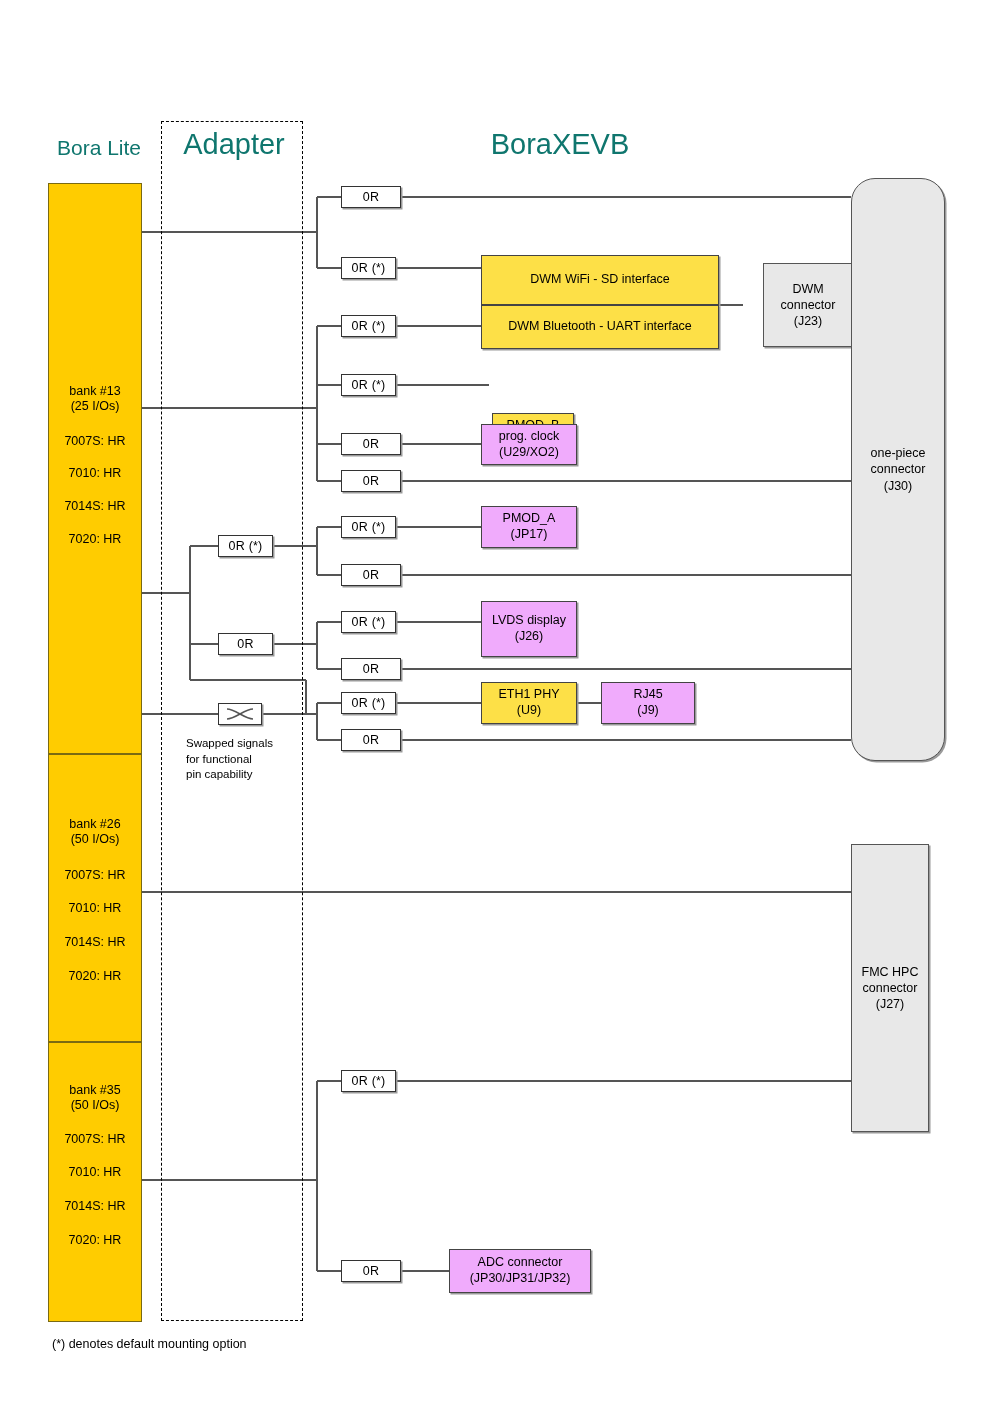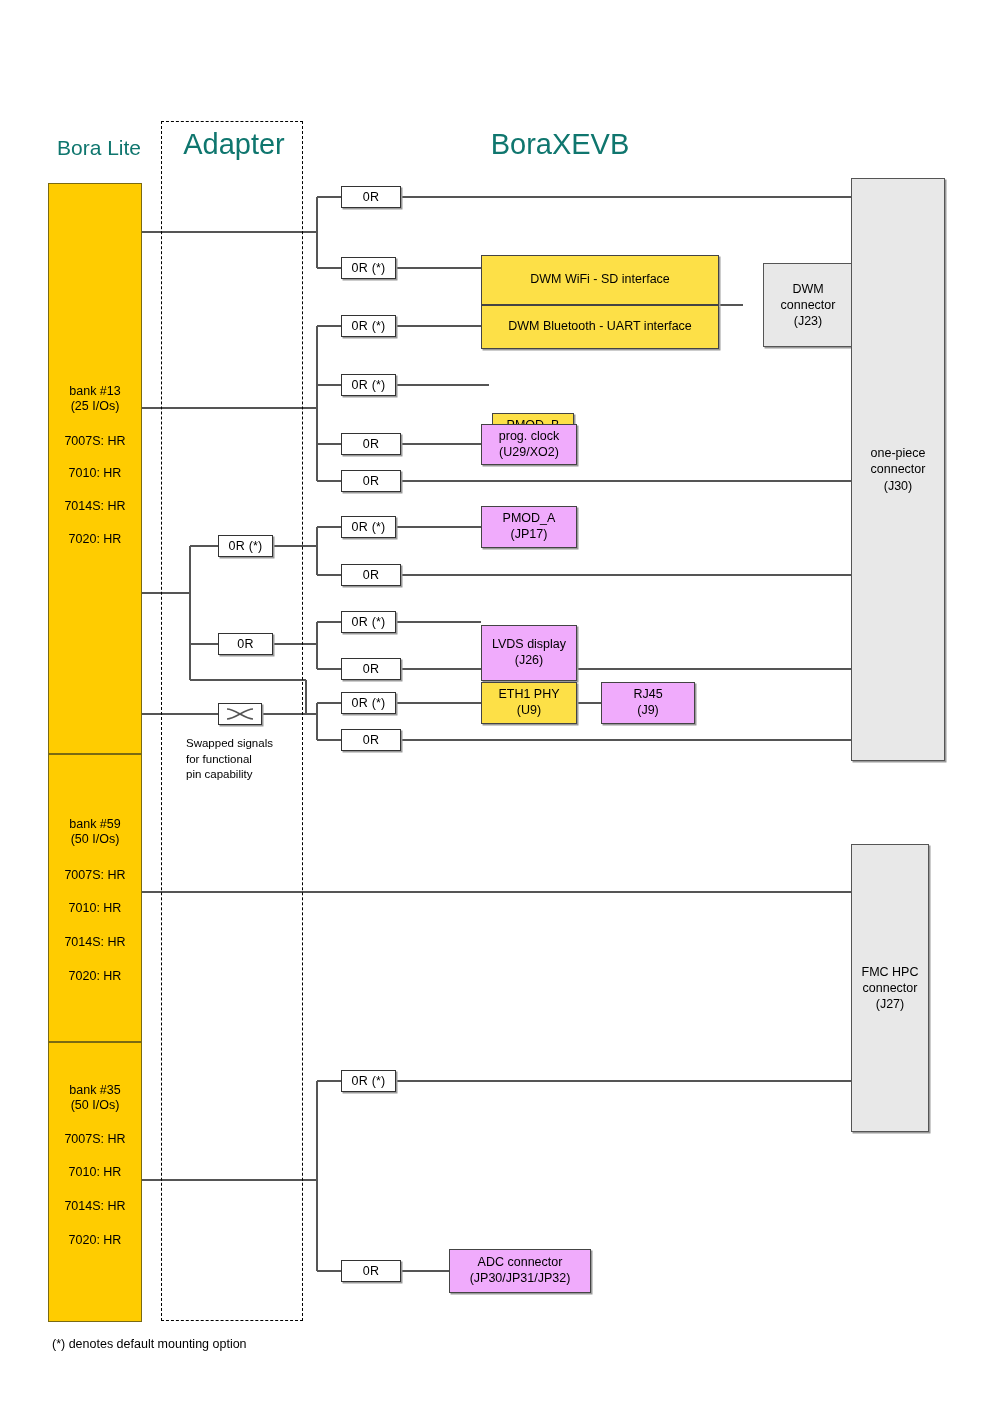--- a/index.html
+++ b/index.html
@@ -169,21 +169,21 @@
       <div>(25 I/Os)</div>
     </div>
     <div class="bk-row">7007S: HR</div>
     <div class="bk-row">7010: HR</div>
     <div class="bk-row">7014S: HR</div>
     <div class="bk-row">7020: HR</div>
   </div>
 
   <div class="bank" id="bank34">
     <div class="bk-head">
-      <div>bank #59</div>
+      <div>bank #26</div>
       <div>(50 I/Os)</div>
     </div>
     <div class="bk-row">7007S: HR</div>
     <div class="bk-row">7010: HR</div>
     <div class="bk-row">7014S: HR</div>
     <div class="bk-row">7020: HR</div>
   </div>
 
   <div class="bank" id="bank35">
     <div class="bk-head">
@@ -234,32 +234,32 @@
 connector
 (J23)</div>
 
   <div class="blk cyan" style="left:492px;top:365px;width:82px;height:41px;white-space:pre-line;margin-top:48px;">PMOD_B
 (JP23)</div>
   <div class="blk gray" style="left:481px;top:424px;width:96px;height:41px;white-space:pre-line;">prog. clock
 (U29/XO2)</div>
 
   <div class="blk gray" style="left:481px;top:506px;width:96px;height:42px;white-space:pre-line;text-align:center;">PMOD_A
 (JP17)</div>
-  <div class="blk gray" style="left:481px;top:601px;width:96px;height:56px;white-space:pre-line;margin-top:24px;">LVDS display
+  <div class="blk gray" style="left:481px;top:601px;width:96px;height:56px;white-space:pre-line;">LVDS display
 (J26)</div>
 
   <div class="blk cyan" style="left:481px;top:682px;width:96px;height:42px;white-space:pre-line;">ETH1 PHY
 (U9)</div>
   <div class="blk gray" style="left:601px;top:682px;width:94px;height:42px;white-space:pre-line;">RJ45
 (J9)</div>
 
   <div class="blk gray" style="left:449px;top:1249px;width:142px;height:44px;white-space:pre-line;">ADC connector
 (JP30/JP31/JP32)</div>
 
-  <div class="conn" style="left:851px;top:178px;width:94px;height:583px;white-space:pre-line;">one-piece
+  <div class="conn" style="left:851px;top:178px;width:94px;height:583px;white-space:pre-line;border-radius:24px;">one-piece
 connector
 (J30)</div>
   <div class="conn" style="left:851px;top:844px;width:78px;height:288px;white-space:pre-line;">FMC HPC
 connector
 (J27)</div>
 
   <div class="note" id="footnote">(*) denotes default mounting option</div>
 
 </div>
 

